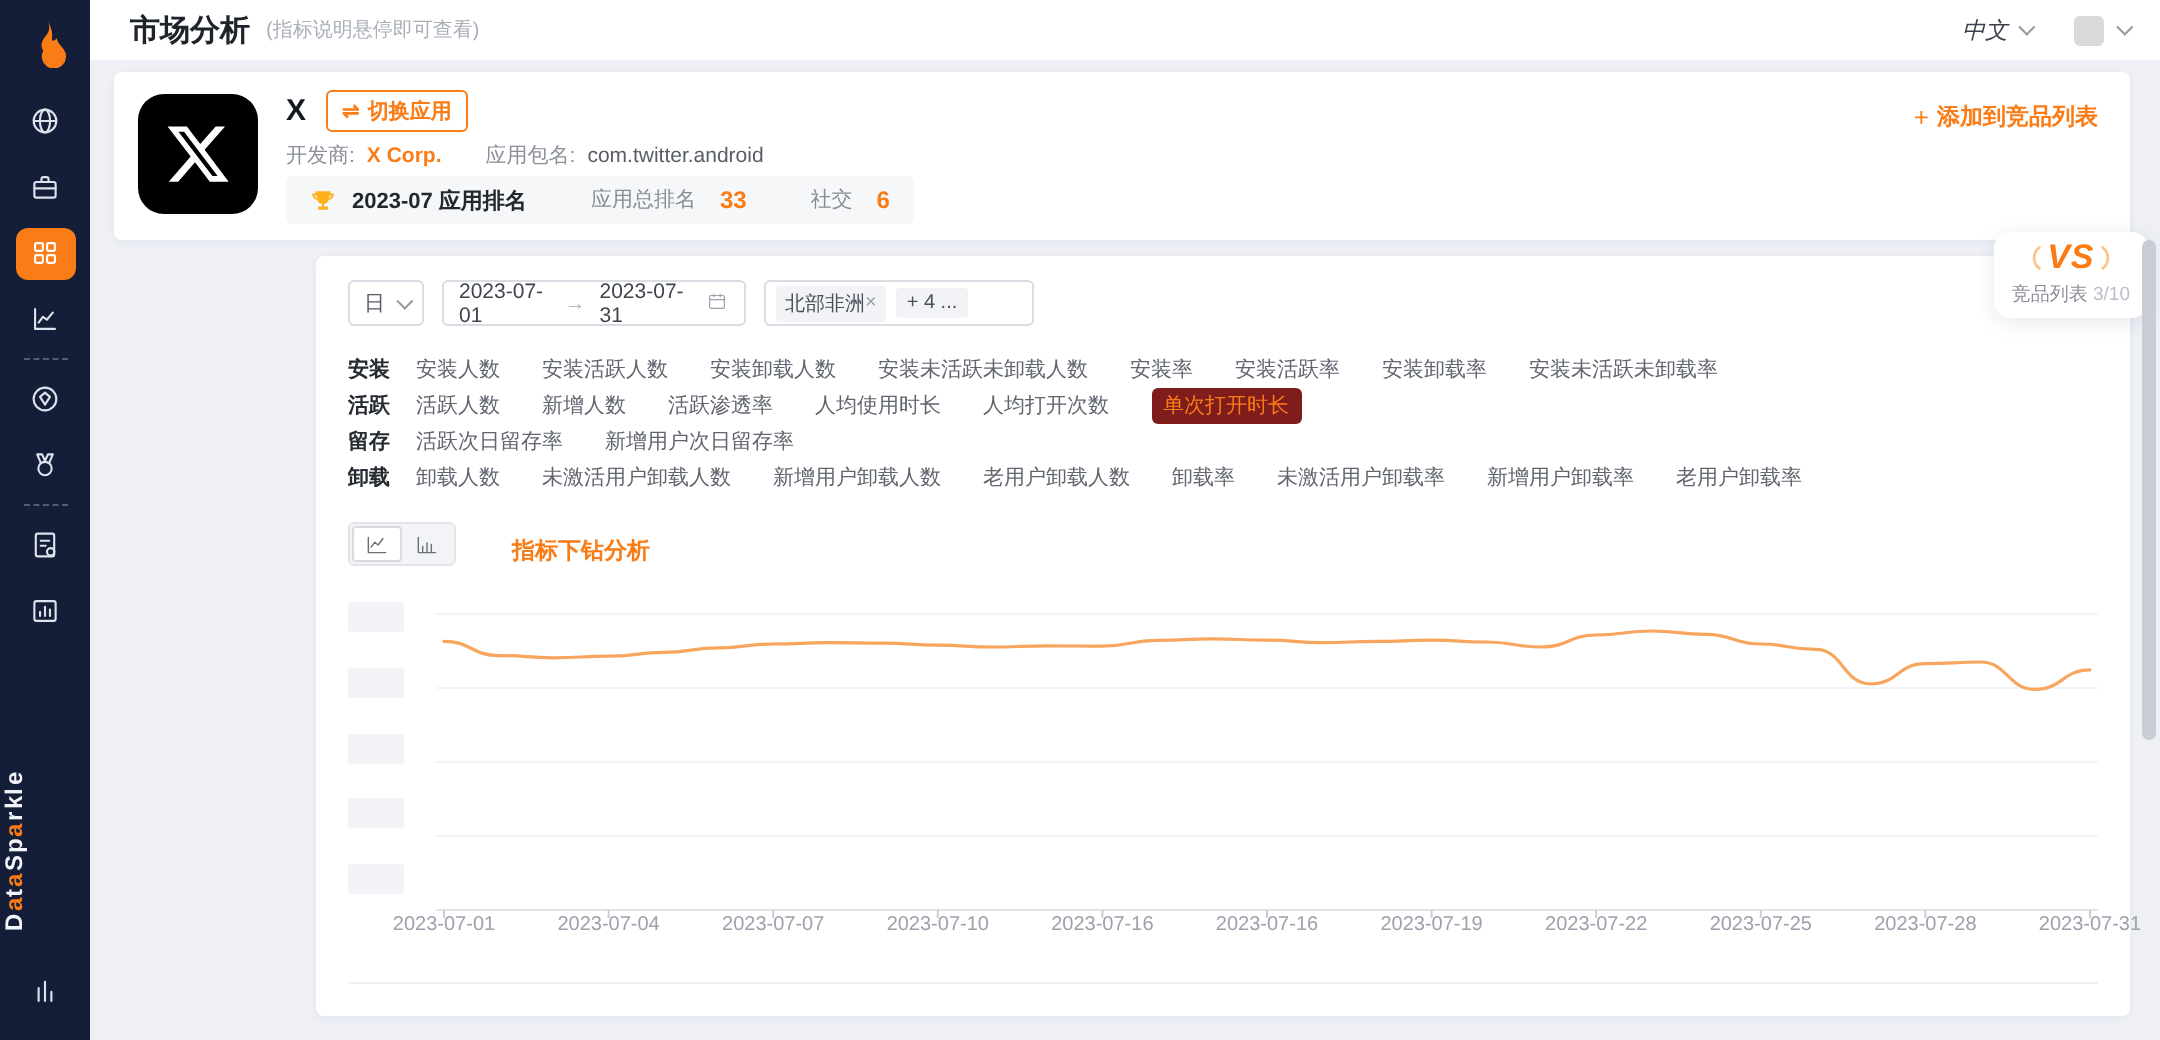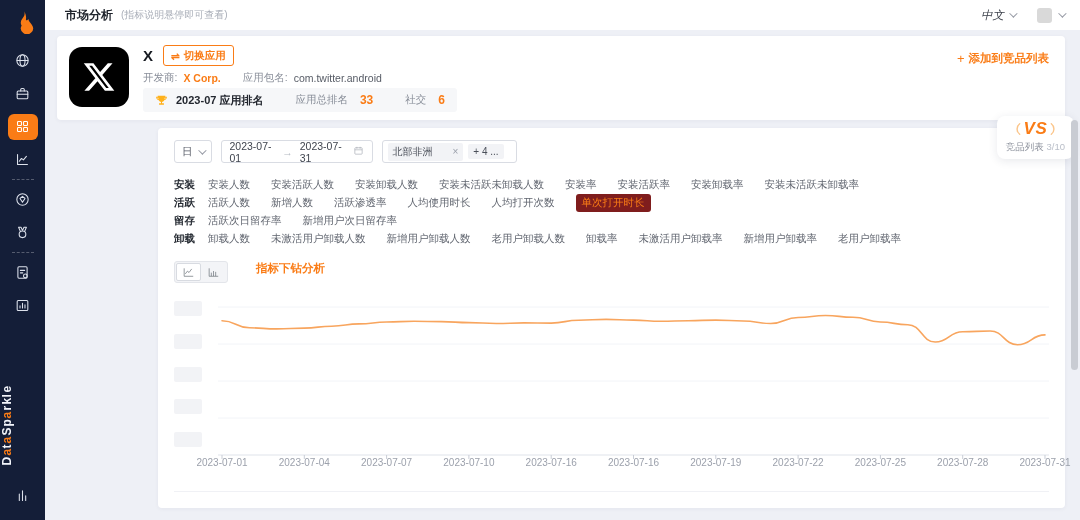--- a/index.html
+++ b/index.html
@@ -13,21 +13,21 @@
   .s-icon svg { width:17px; height:17px; stroke:#DDE2EC; fill:none; stroke-width:1.5; stroke-linecap:round; stroke-linejoin:round; }
   .s-icon.active .pill { width:30px; height:26px; background:var(--accent); border-radius:6px; display:flex; align-items:center; justify-content:center; }
   .rail-divider { width:22px; margin:3px auto; border-top:1px dashed rgba(255,255,255,.28); }
   .brand-vertical { position:absolute; bottom:55px; left:0; width:45px; display:flex; justify-content:center;
     writing-mode:vertical-rl; transform:rotate(180deg); color:#F2F4FA; font-size:12px; font-weight:bold; letter-spacing:1px; }
   .brand-vertical .brand-a { color:var(--accent); }
   .rail-bottom { position:absolute; bottom:8px; left:0; width:45px; display:flex; justify-content:center; }
 
   
   .topbar { position:absolute; left:45px; top:0; width:1035px; height:30px; background:#fff; display:flex; align-items:center; padding:0 16px 0 20px; z-index:5; }
-  .page-title { font-size:12px; font-weight:bold; color:#1E232B; }
+  .page-title { font-size:15px; font-weight:bold; color:#1E232B; }
   .page-hint { font-size:10px; color:#A9AEB8; margin-left:8px; }
   .topbar-right { margin-left:auto; display:flex; align-items:center;font-style:italic; }
   .lang { font-size:11.5px; color:#3C414B; cursor:pointer; display:flex; align-items:center; gap:5px; }
   .chev { width:6px; height:6px; border-right:1.2px solid #9599A3; border-bottom:1.2px solid #9599A3; transform:rotate(45deg) translateY(-2px); display:inline-block; }
   .avatar { width:15px; height:15px; background:#D9D9D9; border-radius:3px; margin-left:22px; margin-right:6px; cursor:pointer; }
 
   
   .main { position:absolute; left:45px; top:30px; width:1035px; height:490px; background:#EEF0F6; }
   .card { background:#fff; border-radius:4px; box-shadow:0 1px 4px rgba(30,40,70,.05); position:absolute; }
 
@@ -58,30 +58,30 @@
   
   .content-card { left:113px; top:98px; width:907px; height:380px; padding:12px 16px; }
   .filters { display:flex; align-items:center; gap:9px; height:23px; }
   .f-box { border:1px solid #D9DCE3; border-radius:3px; height:23px; display:flex; align-items:center; font-size:10.5px; color:#565B66; cursor:pointer; background:#fff; }
   .gran-select { padding:0 7px; gap:5px; }
   .date-input { padding:0 8px; gap:7px; color:#3F444E; width:152px; }
   .date-input .cal { margin-left:auto; }
   .date-input .cal svg { width:11px; height:11px; stroke:#9BA0AB; fill:none; stroke-width:1.3; }
   .date-arrow { color:#B4B9C2; }
   .region-input { padding:0 5px; gap:5px; width:135px; }
-  .tag { background:#F2F3F6; border-radius:2px; font-size:10px; color:#4A4F59; padding:2px 5px; display:flex; align-items:center; gap:20px; white-space:nowrap; }
+  .tag { background:#F2F3F6; border-radius:2px; font-size:10px; color:#4A4F59; padding:2px 5px; display:flex; align-items:center; gap:0; white-space:nowrap; }
   .tag .x { color:#9throughBEC8; } .tag .x { color:#9BA0AB; cursor:pointer; }
 
   .metric-rows { margin-top:13px; }
   .metric-row { display:flex; align-items:center; height:18px; font-size:10.5px; white-space:nowrap; }
   .group-label { width:34px; font-weight:bold; color:#262B33; flex-shrink:0; }
   .metric-link { color:#60656F; margin-right:21px; cursor:pointer; }
   .metric-link.active { color:var(--accent); background:#7f1d1d; padding:2px 6px; border-radius:3px; }
 
-  .toolbar { margin-top:13px; display:flex; align-items:flex-start; height:22px; }
+  .toolbar { margin-top:13px; display:flex; align-items:flex-end; height:22px; }
   .toggle-group { display:flex; border:1px solid #E3E5EA; background:#F3F4F7; border-radius:3px; padding:1px; }
   .toggle-btn { width:25px; height:18px; display:flex; align-items:center; justify-content:center; cursor:pointer; border-radius:2px; }
   .toggle-btn svg { width:13px; height:13px; stroke:#6A7078; fill:none; stroke-width:1.3; stroke-linecap:round; stroke-linejoin:round; }
   .toggle-btn.active { background:#fff; border:1px solid #D8DBE1; }
   .drill-link { margin-left:28px; color:var(--accent); font-weight:bold; font-size:11.5px; cursor:pointer; }
 
   .chart-wrap { margin-top:14px; display:flex; }
   .y-skel { width:30px; margin-right:14px; height:158px; display:flex; flex-direction:column; justify-content:space-between; padding:4px 0 8px; }
   .y-skel div { width:28px; height:15px; background:#F2F3F6; border-radius:2px; }
   .plot { flex:1; position:relative; height:176px; }

